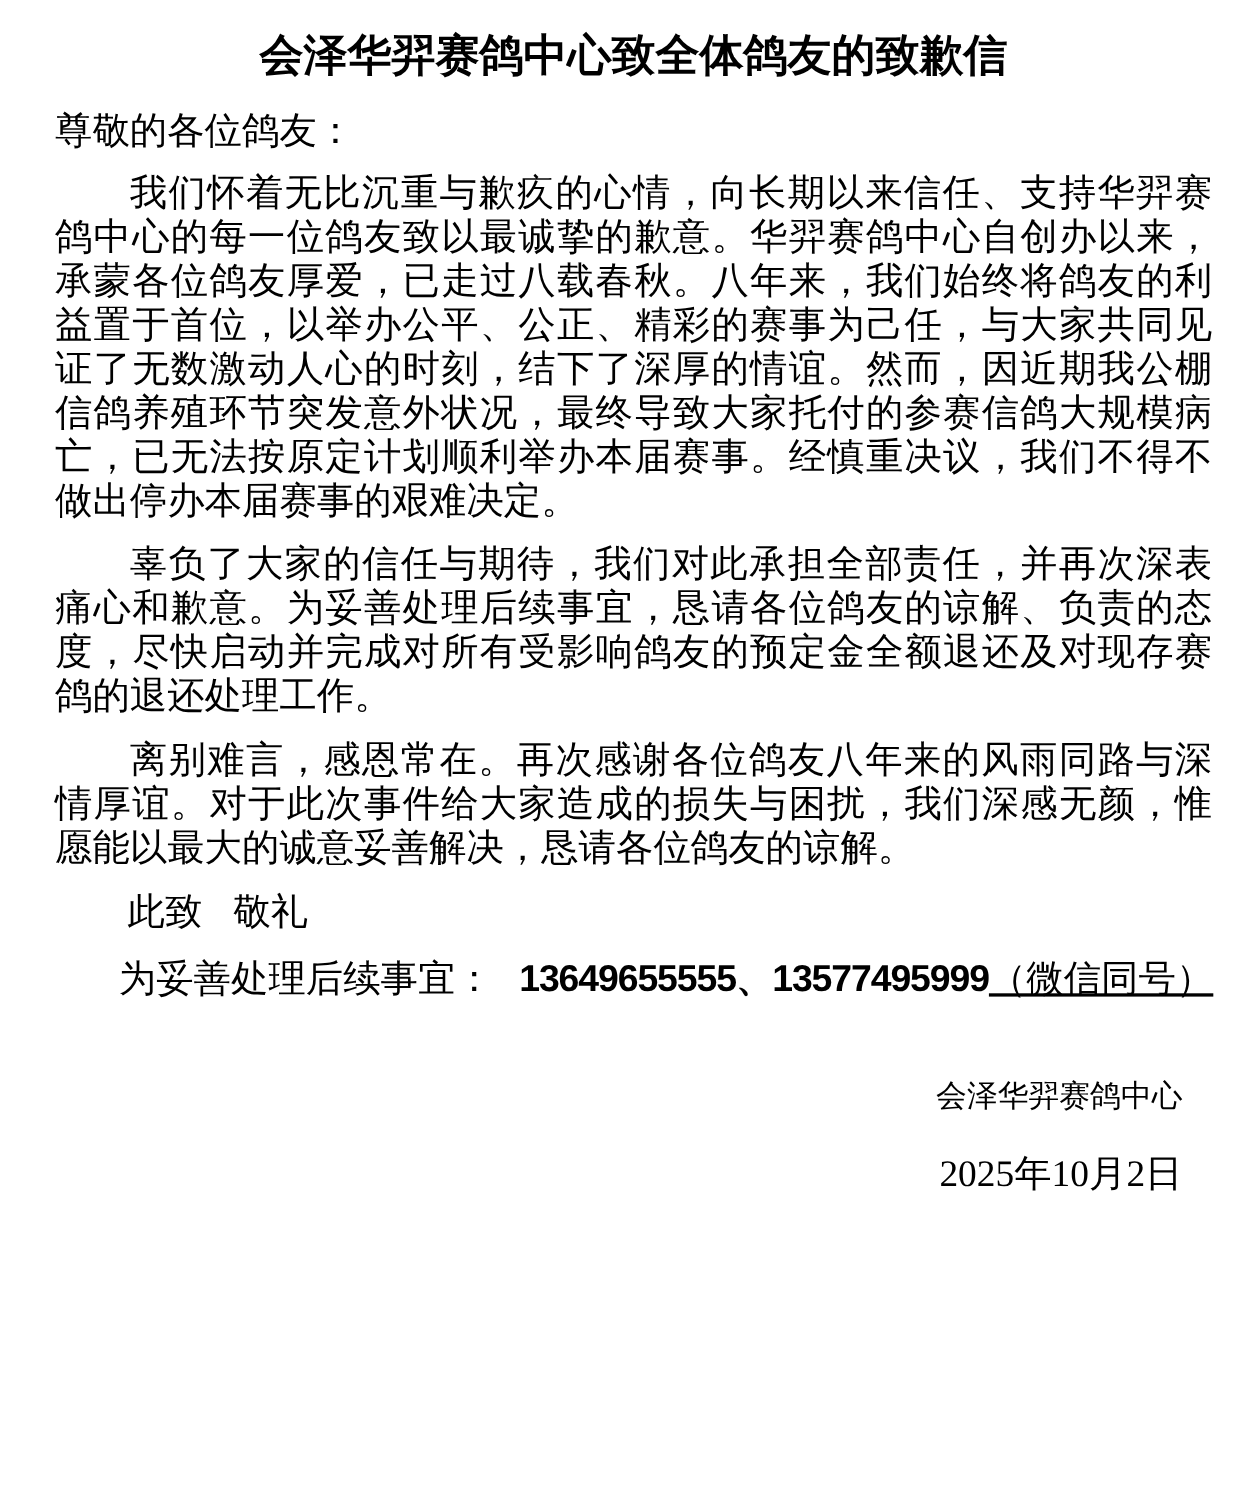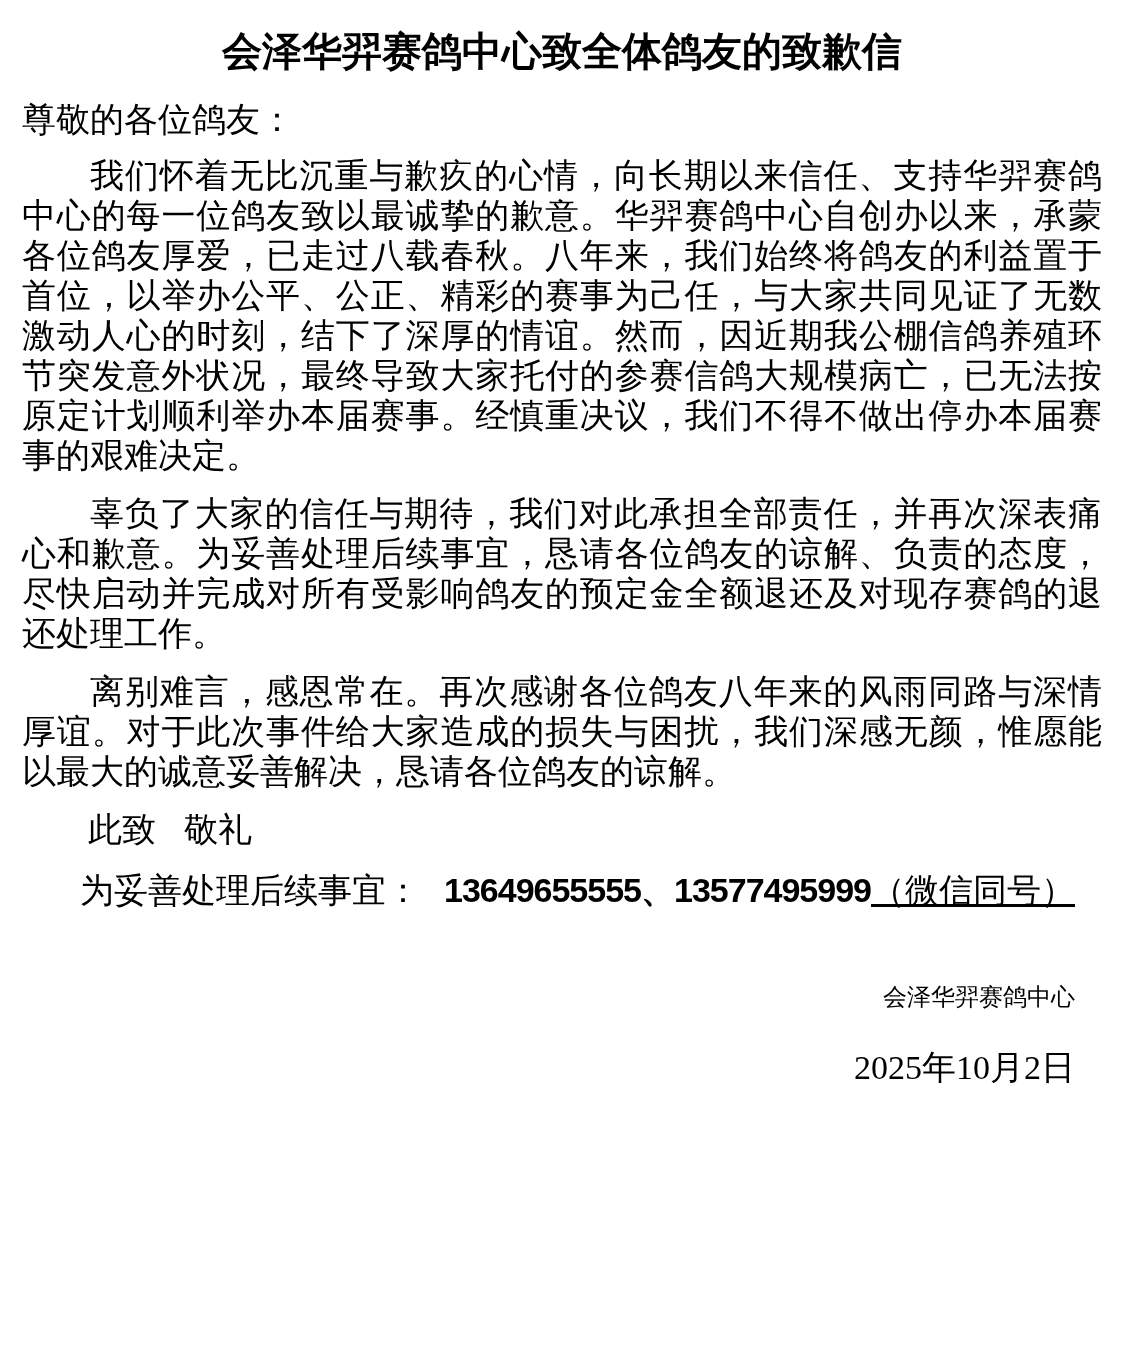--- a/index.html
+++ b/index.html
@@ -11,21 +11,21 @@
     height: 1370px;
     background: #ffffff;
     color: #000000;
     overflow: hidden;
     font-family: "Liberation Serif", "DejaVu Serif", serif;
   }
   .page {
     box-sizing: border-box;
     width: 1142px;
     height: 1342px;
-    padding: 26px 40px 0 22px;
+    padding: 26px 40px 0 50px;
   }
   .doc-title {
     font-family: "Liberation Sans", "DejaVu Sans", sans-serif;
     font-weight: 700;
     font-size: 40px;
     line-height: 50px;
     text-align: center;
     margin: 0 0 24px 0;
     white-space: nowrap;
   }
@@ -66,21 +66,21 @@
   }
   .contact-suffix {
     font-weight: 400;
     text-decoration: underline;
   }
   .signature-block {
     text-align: right;
     padding-right: 27px;
   }
   .sig-name {
-    font-size: 24px;
+    font-size: 28px;
     line-height: 40px;
     margin-top: 66px;
   }
   .sig-date {
     font-size: 34px;
     line-height: 40px;
     margin-top: 31px;
   }
 </style>
 </head>

